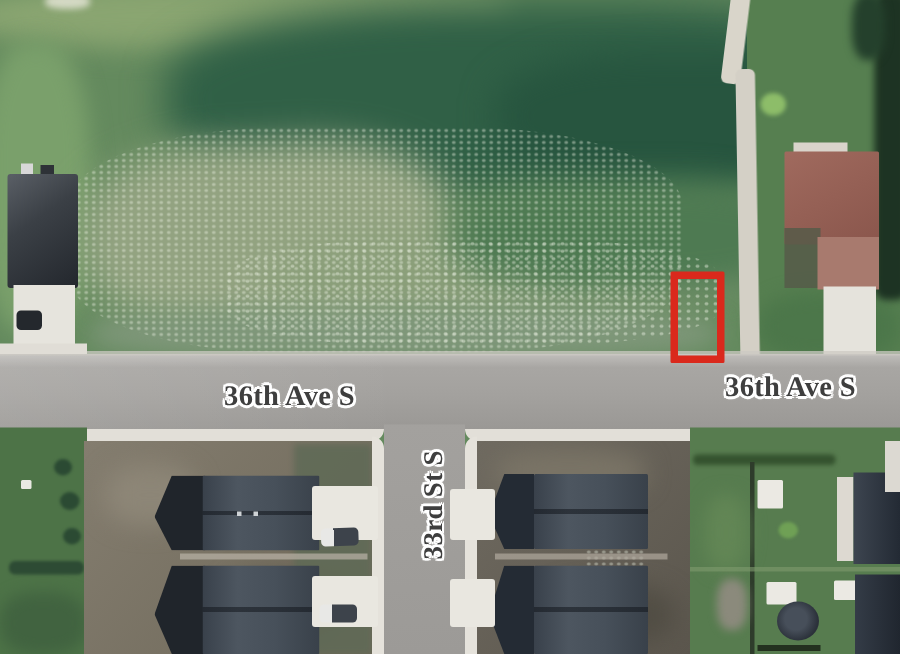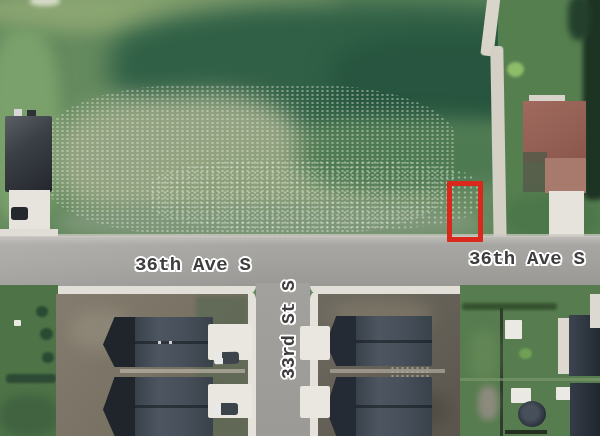--- a/index.html
+++ b/index.html
@@ -1,18 +1,18 @@
 <!DOCTYPE html>
 <html><head>
 <meta charset="utf-8">
 <style>
   html,body { margin:0; padding:0; background:#222; }
   #map {
     position:relative; width:600px; height:436px; overflow:hidden;
-    font-family:Liberation Mono, monospace;
+    font-family:Liberation Serif, serif;
     background:#648a5e;
   }
   .abs { position:absolute; }
   .patch { position:absolute; border-radius:40%; }
   .speckle {
     position:absolute;
     background-image: radial-gradient(rgba(233,239,224,0.85) 0.8px, rgba(0,0,0,0) 1.7px);
     background-size:5px 4px; border-radius:35%;
   }
   .road-label {

